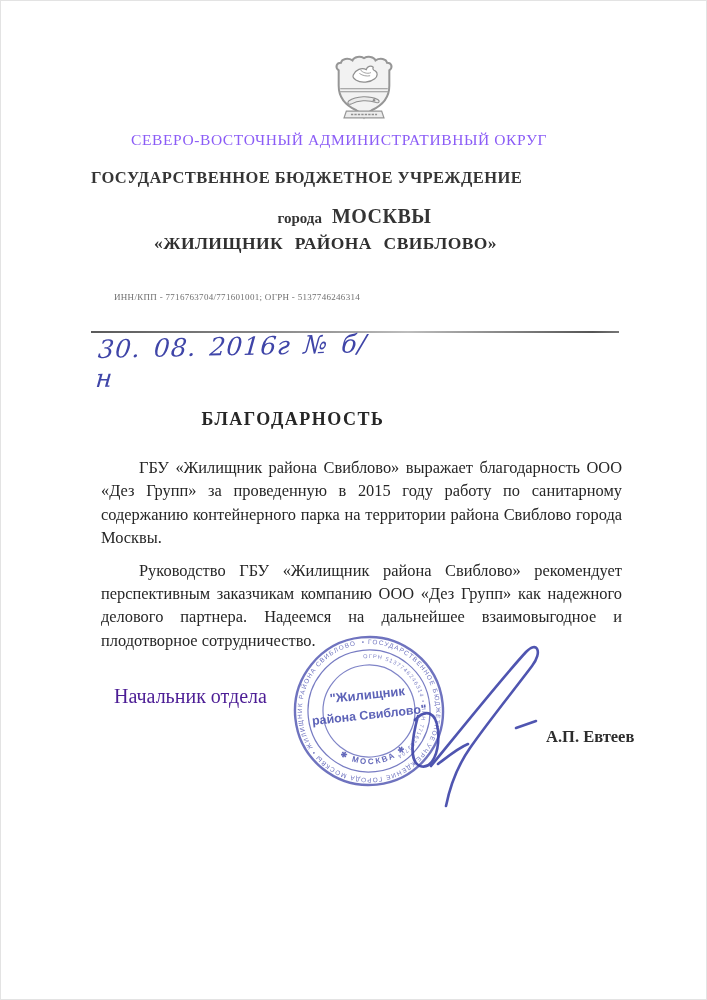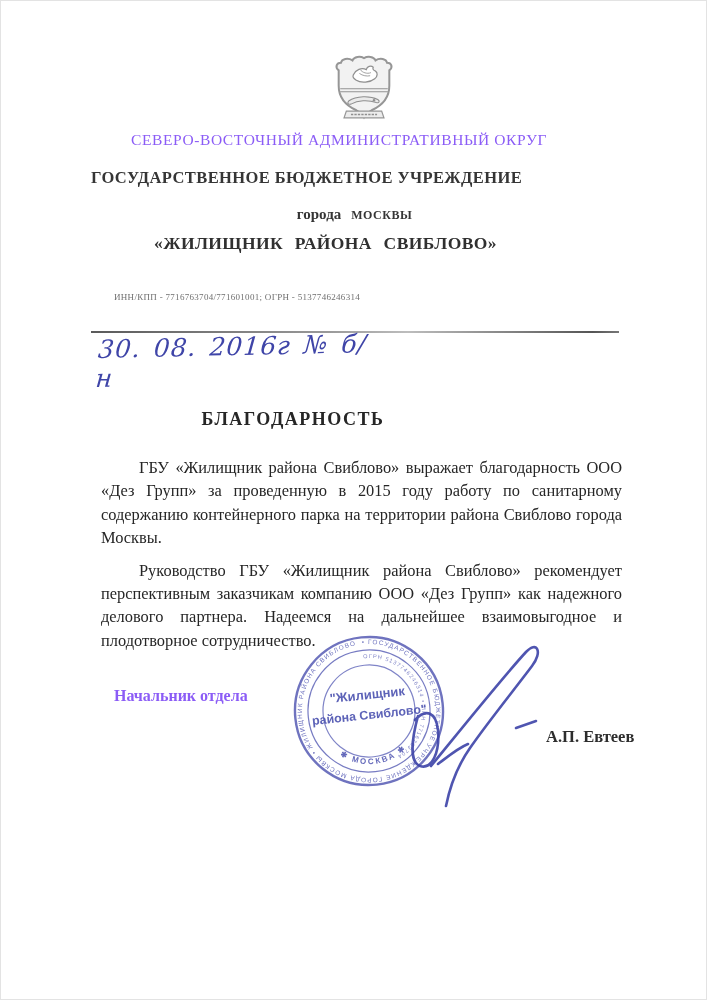--- a/index.html
+++ b/index.html
@@ -20,21 +20,21 @@
   }
   .hdr-org-type{
     position:absolute;left:0;top:167px;width:611px;
     text-align:center;font-size:16.5px;font-weight:bold;letter-spacing:.4px;color:#353535;
   }
   .hdr-city{
     position:absolute;left:0;top:204px;width:707px;
     text-align:center;font-weight:bold;color:#353535;
   }
   .hdr-city .prefix{font-size:15px;margin-right:10px;}
-  .hdr-city .city{font-size:12px;letter-spacing:.5px;margin-top:8px;}
+  .hdr-city .city{font-size:20px;letter-spacing:.5px;margin-top:8px;}
   .hdr-org-name{
     position:absolute;left:0;top:232px;width:649px;
     text-align:center;font-size:17.5px;font-weight:bold;letter-spacing:.4px;word-spacing:7px;color:#303030;
   }
   .hdr-address{
     position:absolute;left:112px;top:264px;
     font-size:13.5px;letter-spacing:.2px;color:#3a3a3a;
   }
   .hdr-reg{
     position:absolute;left:113px;top:291px;
@@ -54,21 +54,21 @@
     position:absolute;left:0;top:408px;width:584px;margin:0;
     text-align:center;font-size:18px;font-weight:bold;letter-spacing:1.5px;color:#262626;
   }
   .body{
     position:absolute;left:100px;top:455px;width:521px;
     font-size:16.4px;line-height:23.4px;text-align:justify;color:#262626;
   }
   .body p{margin:0 0 9px 0;text-indent:38px;}
   .sig-left{
     position:absolute;left:113px;top:686px;
-    font-size:16px;font-weight:bold;color:#8b5cf6;line-height:18px;
+    font-size:20px;font-weight:normal;color:#4c1d95;line-height:18px;
   }
   .sig-left .l2{margin-top:23px;}
   .sig-name{
     position:absolute;left:545px;top:726px;
     font-size:16.5px;font-weight:bold;color:#2d2d2d;
   }
   .stamp{position:absolute;left:290px;top:632px;width:156px;height:156px;opacity:.92;}
   .signature-svg{position:absolute;left:375px;top:615px;width:200px;height:195px;}
 </style>
 </head>

